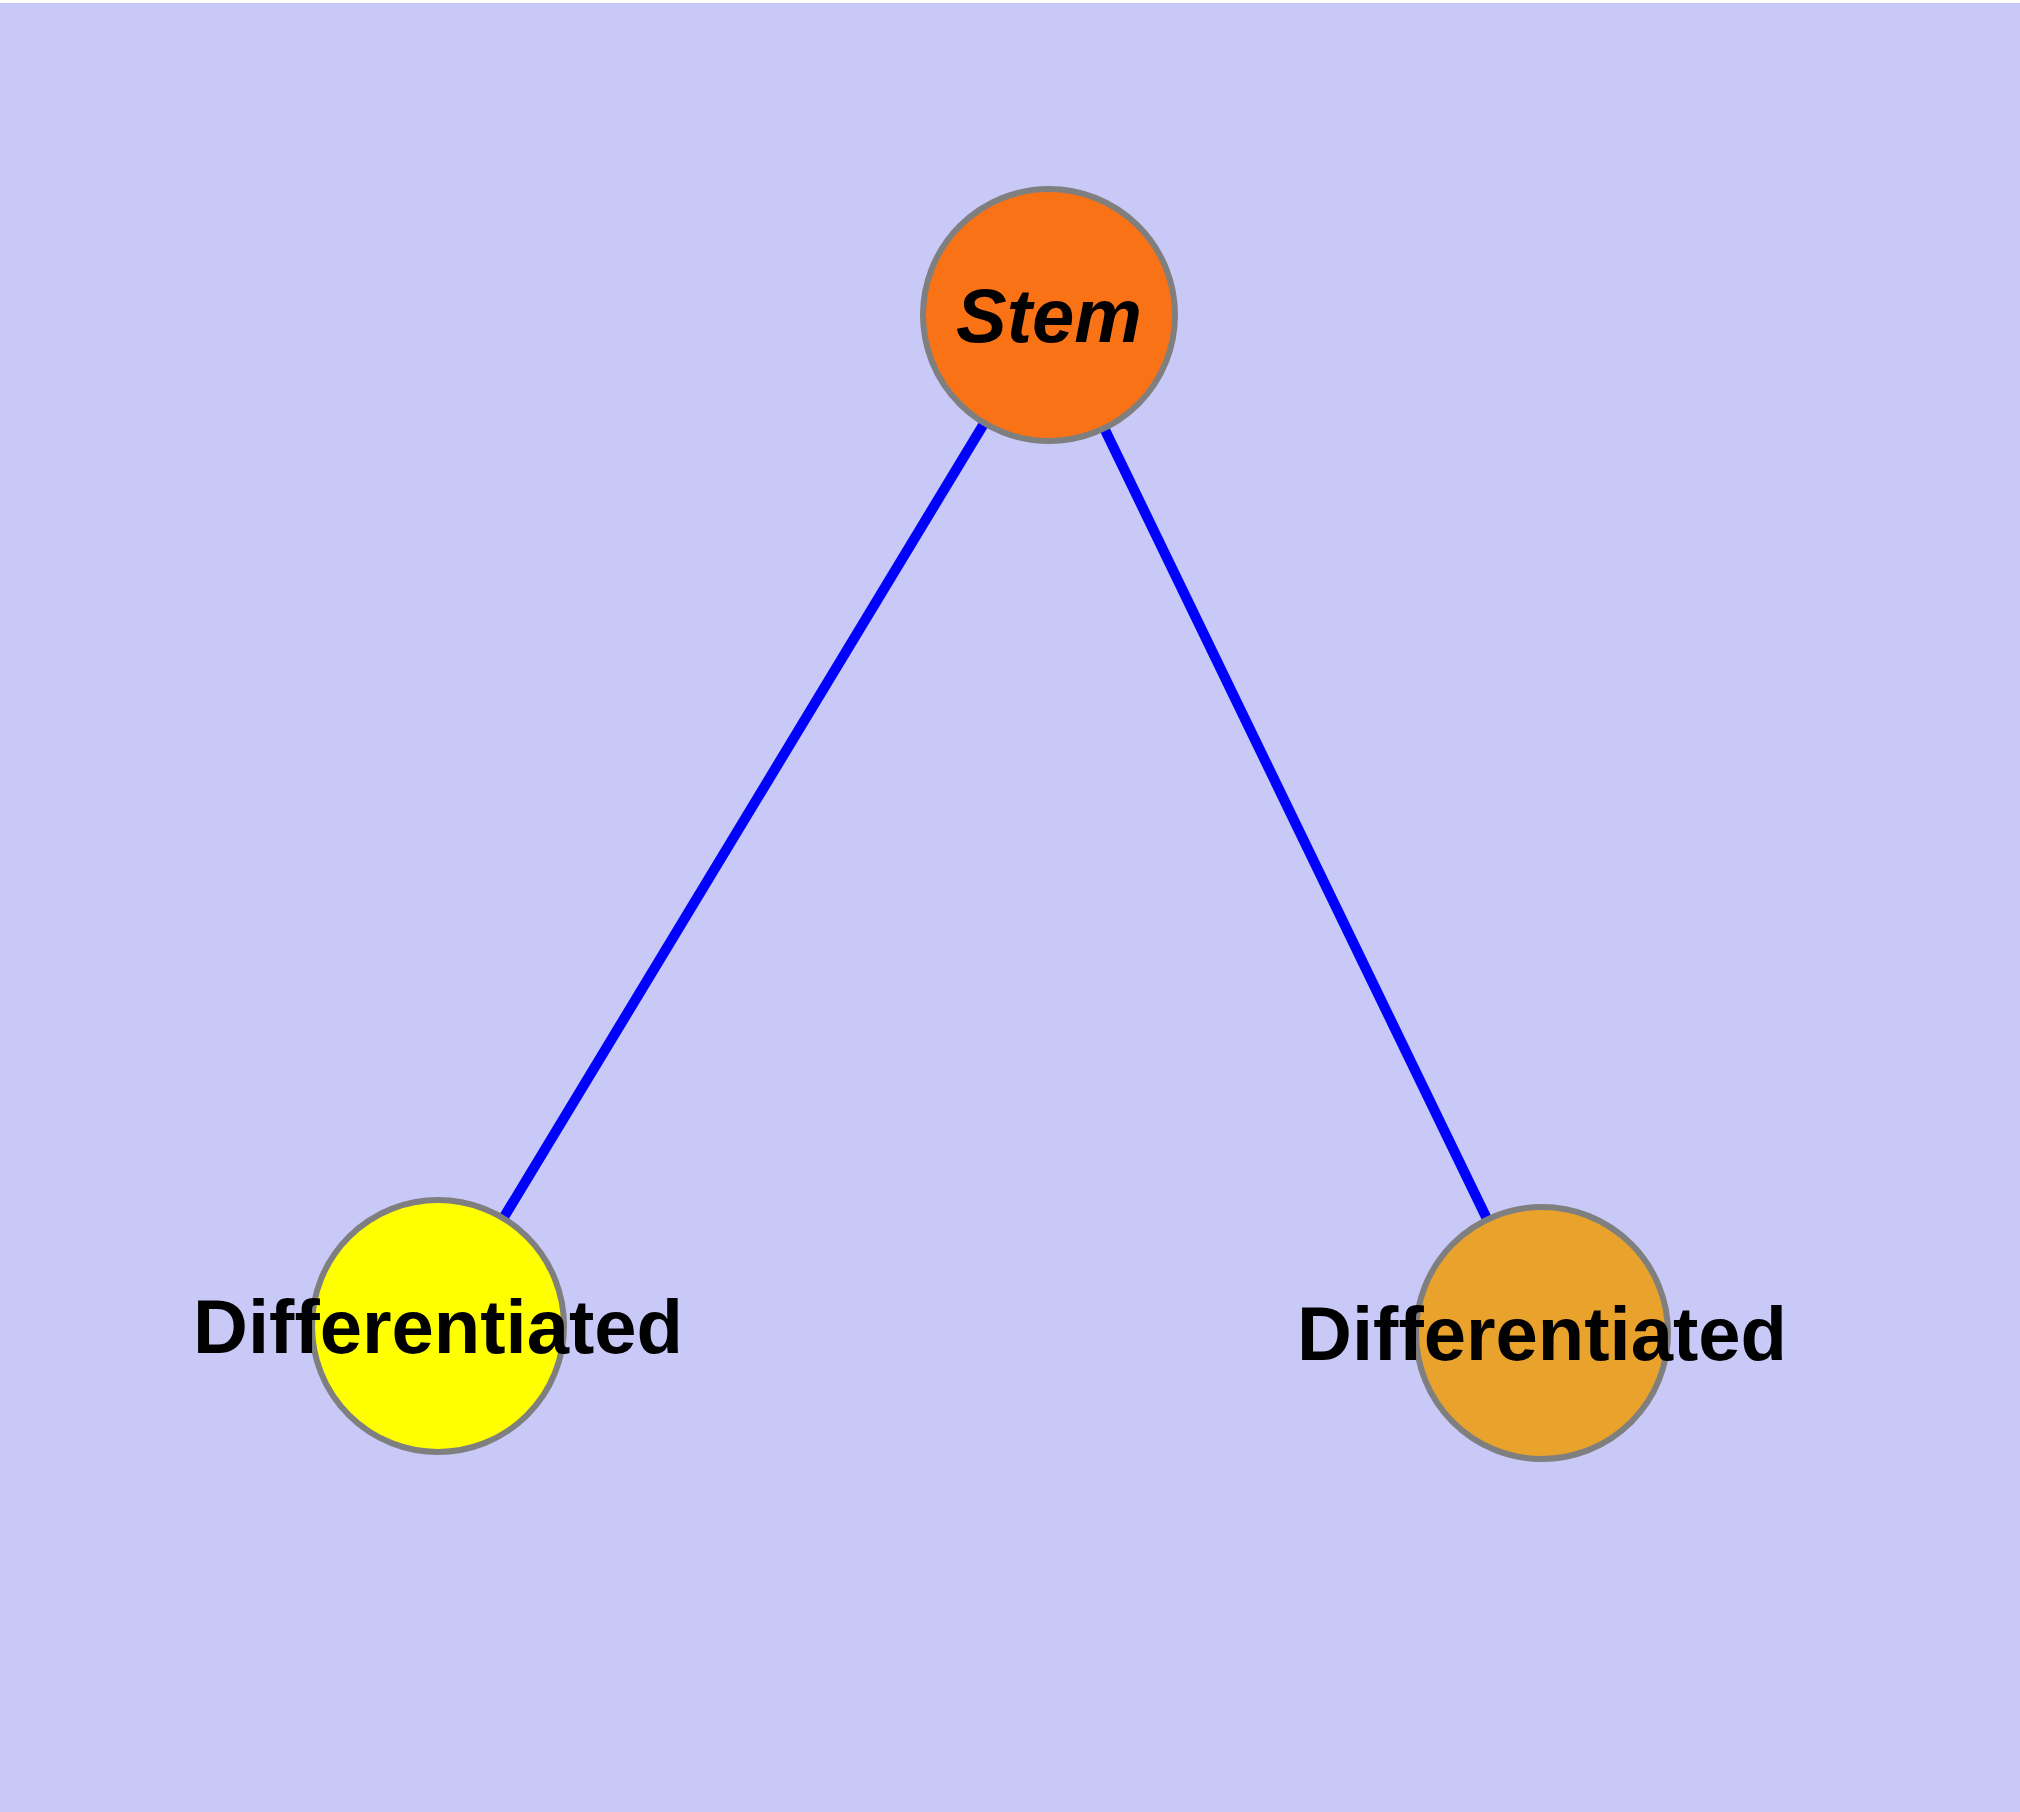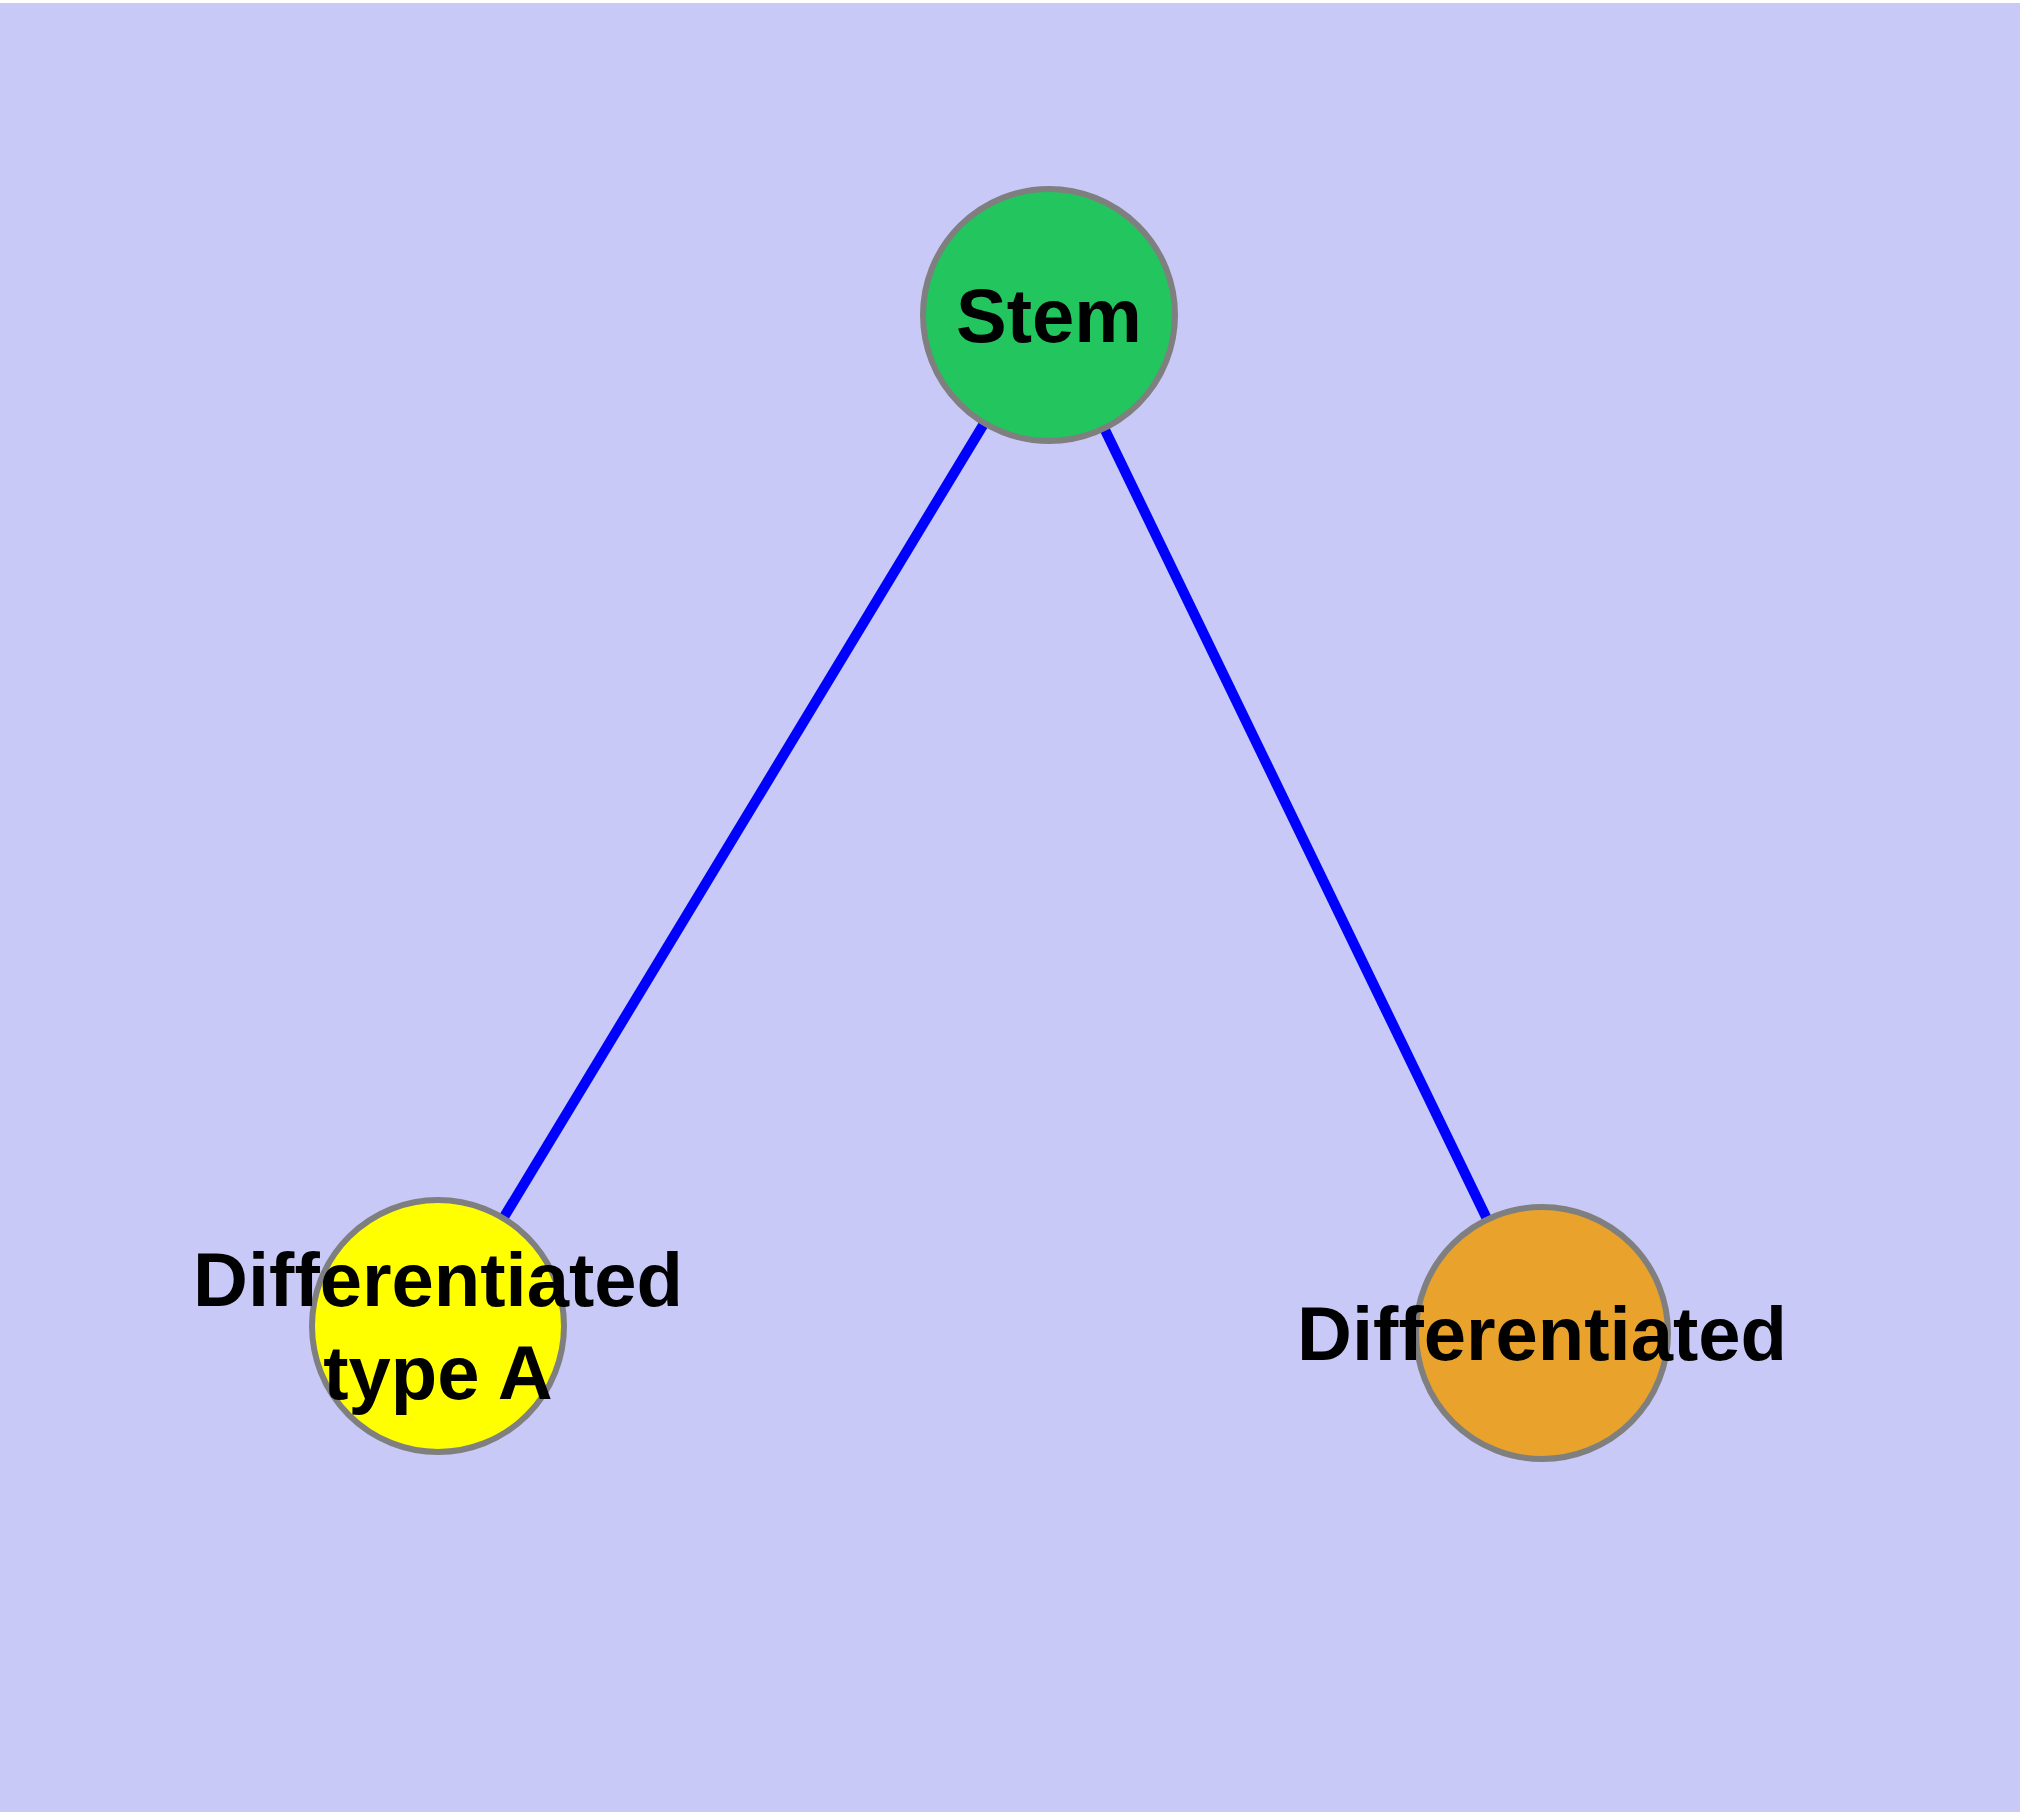--- a/index.html
+++ b/index.html
@@ -65,30 +65,29 @@
 
 <div class="stage">
 
   <div class="canvas-bg" style="background: rgb(201, 201, 247);"></div>
 
   <svg class="edges" viewBox="0 0 2384 2138">
     <line x1="1238" y1="372" x2="517" y2="1564" style="stroke: rgb(0, 0, 255);"></line>
     <line x1="1238" y1="372" x2="1819" y2="1572" style="stroke: rgb(0, 0, 255);"></line>
   </svg>
 
-  <div class="node node-stem" style="background: #22c55e; border-color: rgb(127, 127, 127);">
+  <div class="node node-stem" style="background: #f97316; border-color: rgb(127, 127, 127); font-style: italic;">
     <div class="node-label" style="color: rgb(0, 0, 0);">
       <div>Stem</div>
     </div>
   </div>
 
   <div class="node node-type-a" style="background: rgb(255, 255, 0); border-color: rgb(127, 127, 127);">
     <div class="node-label" style="color: rgb(0, 0, 0);">
       <div>Differentiated</div>
-      <div>type A</div>
     </div>
   </div>
 
   <div class="node node-type-b" style="background: rgb(233, 163, 44); border-color: rgb(127, 127, 127);">
     <div class="node-label" style="color: rgb(0, 0, 0);">
       <div>Differentiated</div>
     </div>
   </div>
 
 </div>

